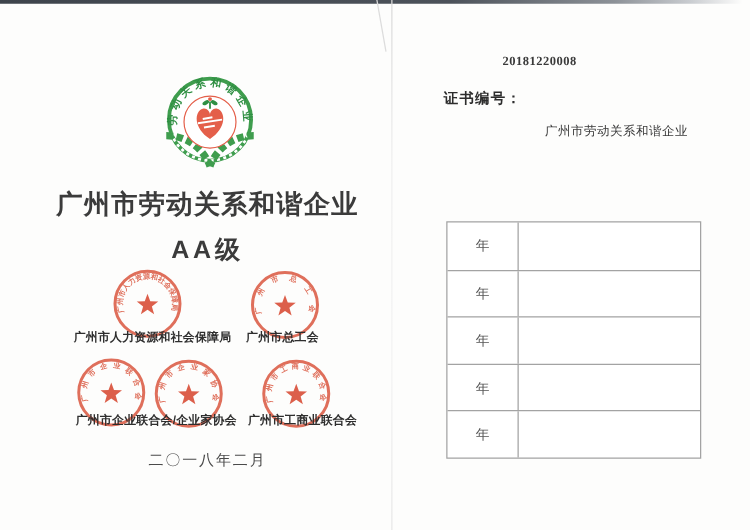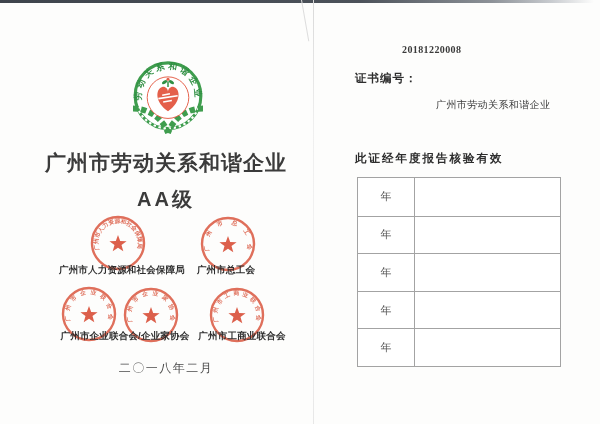--- a/index.html
+++ b/index.html
@@ -148,21 +148,20 @@
   <div class="seal-label" style="left:50px;top:330px;width:150px;">广州市企业联合会/企业家协会</div>
   <div class="seal-label" style="left:196px;top:330px;width:92px;">广州市工商业联合会</div>
 
   <div class="abs ctr issue-date">二〇一八年二月</div>
 
   <div class="r-label" style="left:355px;top:41px;margin-top:30px;">证书编号：</div>
   <div class="r-value" style="left:402px;top:44px;font-weight:bold;">20181220008</div>
 
   <div class="r-value" style="left:436px;top:98px;">广州市劳动关系和谐企业</div>
 
-  <div class="r-label" style="left:355px;top:151px;letter-spacing:2px;">此证经年度报告核验有效</div>
 
   <div class="verify-table">
     <div class="trow">
       <div class="ycell">年</div>
       <div class="vcell"></div>
     </div>
     <div class="trow">
       <div class="ycell">年</div>
       <div class="vcell"></div>
     </div>

